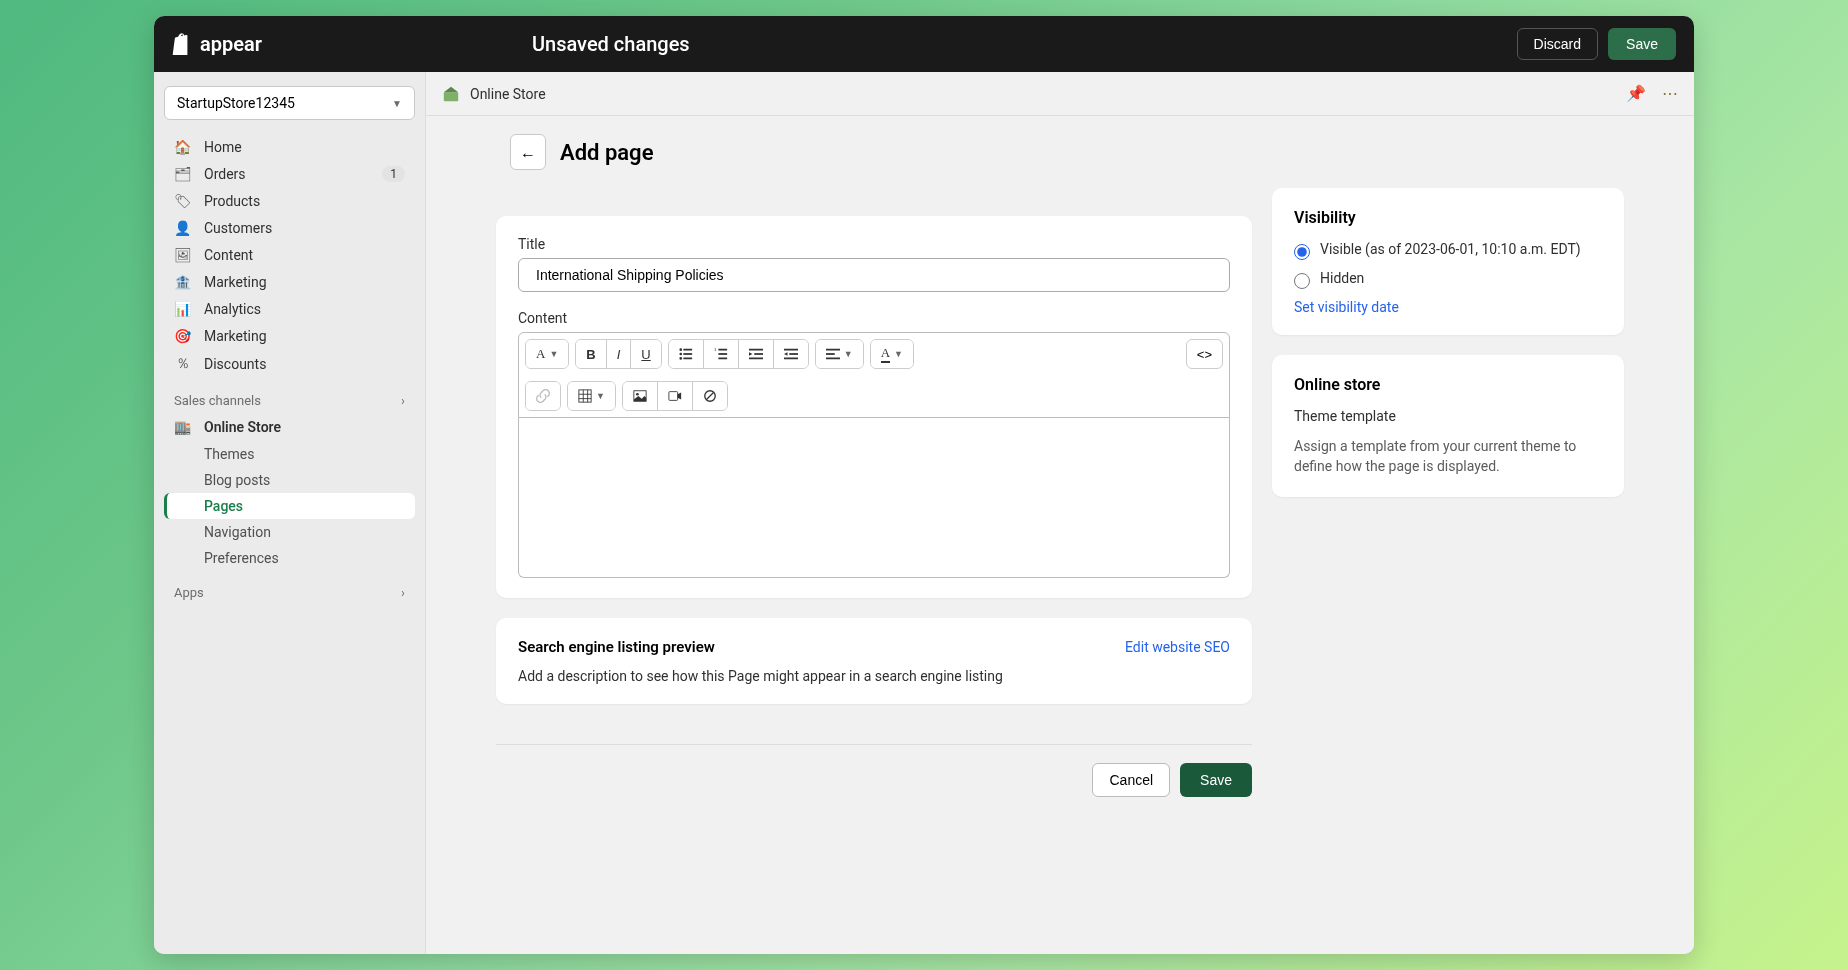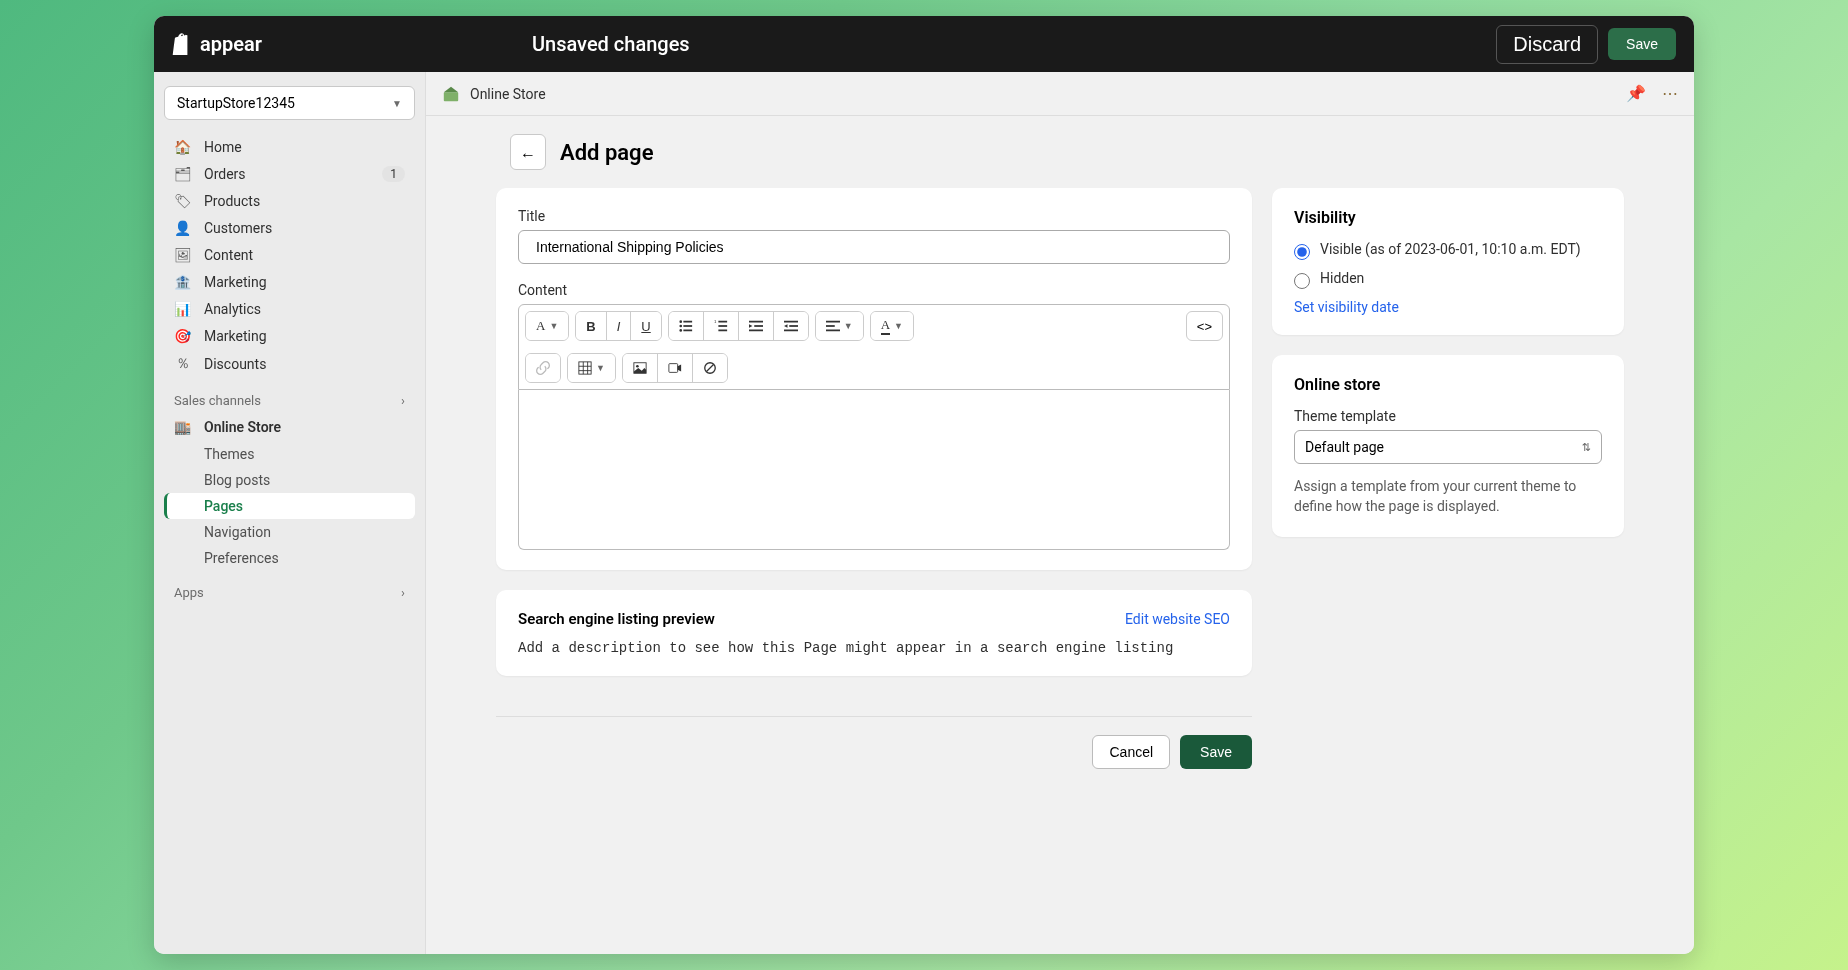--- a/index.html
+++ b/index.html
@@ -29,21 +29,21 @@
   align-items: center;
   padding: 0 18px;
   color: #fff;
 }
 .logo { display: flex; align-items: center; gap: 6px; font-weight: 600; font-size: 20px; }
 .logo svg { width: 22px; height: 22px; fill:#fff;}
 .unsaved { margin-left: 270px; font-size: 20px; font-weight: 500;}
 .topbar .spacer { flex: 1; }
 .btn-discard {
   background: transparent; border: 1px solid #555; color: #fff;
-  padding: 7px 16px; border-radius: 6px; font-size: 20px; margin-right: 10px; cursor: pointer;
+  padding: 7px 16px; border-radius: 6px; font-size: 14px; margin-right: 10px; cursor: pointer;
 }
 .btn-save-top {
   background: #2c6e49; border: none; color: #fff;
   padding: 8px 18px; border-radius: 6px; font-size: 14px; cursor: pointer;
 }
 .body { flex: 1; display: flex; overflow: hidden;}
 .sidebar {
   width: 272px; background: #ebebeb; border-right: 1px solid #ddd; padding: 14px 10px; overflow-y:auto;
 }
 .store-select {
@@ -69,21 +69,21 @@
 }
 .crumb-left{display:flex;align-items:center;gap:10px;}
 .crumb-icon{width:18px;height:18px;}
 .crumb-text{font-size:14px;color:#303030;}
 .crumb-actions{display:flex;gap:16px;color:#8a6d3b;}
 .page-body { padding: 18px 70px; overflow-y:auto; flex:1;}
 .page-head { display:flex; align-items:center; gap:14px; margin-bottom:18px; padding-left:14px;}
 .back-btn { width:36px;height:36px;border:1px solid #c9c9c9;background:#fff;border-radius:6px;display:flex;align-items:center;justify-content:center;cursor:pointer;}
 .page-title { font-size: 22px; font-weight:600;}
 .columns { display:flex; gap:20px;}
-.main-col { flex:1; display:flex; flex-direction:column; gap:20px;}
+.main-col { flex:1; display:flex; flex-direction:column; gap:20px;margin-top:28px;}
 .side-col { width:352px; display:flex; flex-direction:column; gap:20px;}
 .card { background:#fff; border-radius:10px; padding:20px 22px; box-shadow:0 1px 2px rgba(0,0,0,0.05);}
 .card h3{font-size:16px;font-weight:600;margin-bottom:14px;}
 .field-label{font-size:14px;color:#303030;margin-bottom:6px;display:block;}
 .text-input{width:100%;border:1px solid #aaa;border-radius:6px;padding:8px 17px;font-size:14px;}
 .editor-toolbar{border:1px solid #bbb;border-radius:6px 6px 0 0;padding:6px;display:flex;flex-wrap:wrap;gap:6px;margin-top:6px;}
 .tool-group{display:flex;border:1px solid #ccc;border-radius:6px;overflow:hidden;}
 .tool-btn{background:#fff;border:none;border-right:1px solid #ccc;padding:5px 10px;font-size:13px;cursor:pointer;color:#333;display:flex;align-items:center;gap:2px; min-height:28px;}
 .tool-btn:last-child{border-right:none;}
 .tool-btn.disabled{color:#bbb;cursor:not-allowed;}
@@ -326,21 +326,21 @@
                 </div>
               </div>
               <div class="editor-body"></div>
             </div>
 
             <div class="card seo-card">
               <div class="seo-head">
                 <h4>Search engine listing preview</h4>
                 <span class="link">Edit website SEO</span>
               </div>
-              <div style="font-size:14px;color:#303030;font-family:Liberation Mono, monospace;">Add a description to see how this Page might appear in a search engine listing</div>
+              <div style="font-size:14px;color:#303030;">Add a description to see how this Page might appear in a search engine listing</div>
             </div>
 
             <div class="footer-actions">
               <button class="btn-cancel">Cancel</button>
               <button class="btn-save">Save</button>
             </div>
           </div>
 
           <div class="side-col">
             <div class="card">
@@ -352,24 +352,20 @@
               <label class="radio-row">
                 <input type="radio" name="vis" style="">
                 <span>Hidden</span>
               </label>
               <div class="link" style="margin-top:10px;">Set visibility date</div>
             </div>
 
             <div class="card">
               <h3>Online store</h3>
               <label class="field-label">Theme template</label>
-              <div class="select">
-                <span>Default page</span>
-                <span style="font-size:11px;color:#666;">⇅</span>
-              </div>
               <div class="help">Assign a template from your current theme to define how the page is displayed.</div>
             </div>
           </div>
         </div>
       </div>
     </div>
   </div>
 </div>
 
 </body></html>

